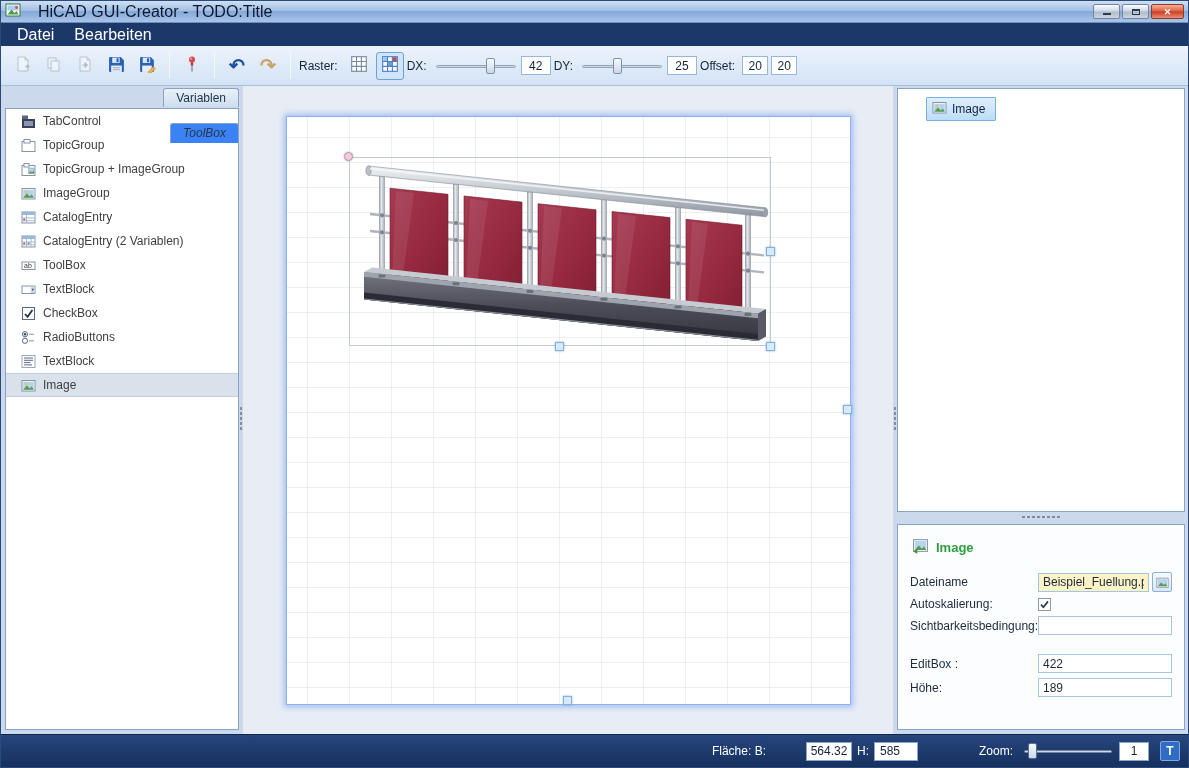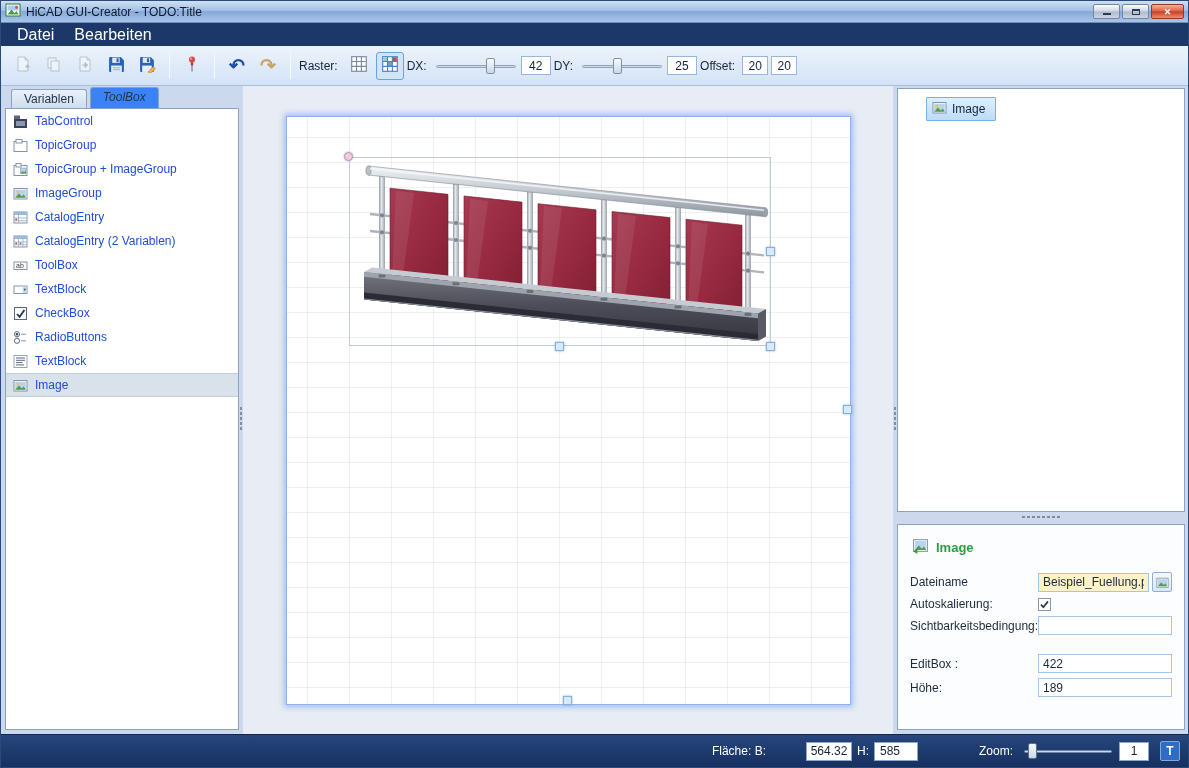--- a/index.html
+++ b/index.html
@@ -3,21 +3,21 @@
 <meta charset="utf-8">
 <style>
   * { box-sizing: border-box; }
   body { margin:0; background:#6b7787; font-family:"Liberation Sans", sans-serif; }
   .window { position:relative; width:1189px; height:768px; background:#ccd9ec; border:1px solid #2a4a7a; overflow:hidden; }
 
   
   .titlebar { position:absolute; left:0; top:0; right:0; height:22px;
     background:linear-gradient(#cfe0f4,#a3c0e6 45%,#86a9d9 50%,#a9c4e9);
     border-bottom:1px solid #6d8cba; display:flex; align-items:center; padding:0 4px; }
-  .titlebar .app-title { font-size:12px; color:#0d1a2e; margin-left:5px; flex:1; white-space:nowrap; }
+  .titlebar .app-title { font-size:16px; color:#0d1a2e; margin-left:17px; flex:1; white-space:nowrap; }
   .cap-btns { display:flex; gap:2px; }
   .cap-btn { width:27px; height:15px; border:1px solid #76869e; border-radius:2px;
     background:linear-gradient(#fbfdff,#ccd6e3 48%,#aeb9cb 52%,#ccd5e2);
     display:flex; align-items:center; justify-content:center; font-size:9px; color:#2c3a4e; }
   .cap-close { width:33px; background:linear-gradient(#f2b19b,#e25d3c 48%,#c93d20 52%,#e98f76); color:#fff; border-color:#8e3b27; font-weight:bold; }
   .min-glyph { display:block; width:8px; height:2px; background:#2c3a4e; margin-top:5px; }
   .max-glyph { display:block; width:8px; height:6px; border:1px solid #2c3a4e; border-top-width:2px; }
 
   
   .menubar { position:absolute; left:0; top:22px; right:0; height:23px; background:#1b3869; display:flex; align-items:center; padding:0 6px; }
@@ -38,26 +38,26 @@
   .slider .track { position:absolute; left:2px; right:2px; top:10px; height:3px; background:#cdd8e4; border:1px solid #93a4b6; border-radius:2px; }
   .slider .thumb { position:absolute; top:3px; width:9px; height:16px; background:linear-gradient(#f6fafd,#ccd8e6); border:1px solid #7b92aa; border-radius:2px; }
   .undo-glyph { font-size:19px; font-weight:bold; color:#1f4fa3; line-height:1; }
   .redo-glyph { font-size:19px; font-weight:bold; color:#c9a369; line-height:1; }
 
   
   .main { position:absolute; left:0; top:85px; right:0; bottom:33px; background:#ccd9ec; }
 
   
   .left-panel { position:absolute; left:4px; top:2px; bottom:4px; width:234px; }
-  .tabstrip { height:20px; display:flex; align-items:flex-end; padding-left:6px; gap:3px; }
+  .tabstrip { height:20px; display:flex; align-items:flex-end; padding-left:6px; gap:16px;flex-direction:column; }
   .tab { font-size:12px; padding:2px 12px 3px; border:1px solid #8aa2c6; border-bottom:none; border-radius:3px 3px 0 0;
     background:linear-gradient(#eaf1f9,#cfdded); color:#24374f; height:19px; }
   .tab.active { background:#3b82f6; height:21px; position:relative; z-index:2;font-style:italic; }
   .panel-box { position:absolute; left:0; right:0; top:20px; bottom:0; background:#fff; border:1px solid #8aa2c6; overflow:hidden; }
-  .tb-item { display:flex; align-items:center; gap:7px; height:24px; padding:0 6px; font-size:12px; color:#1d4ed8; }
+  .tb-item { display:flex; align-items:center; gap:7px; height:24px; padding:0 14px; font-size:12px; color:#404040; }
   .tb-item.selected { background:#d9e1ea; border-top:1px solid #c3cedb; border-bottom:1px solid #c3cedb; }
   .tb-ic { width:16px; height:16px; display:flex; align-items:center; justify-content:center; flex:none; }
 
   
   .grip-v { position:absolute; width:4px; height:26px; top:320px;
     background-image:radial-gradient(circle, #7d8ba0 1.1px, transparent 1.5px); background-size:4px 5px; background-repeat:repeat-y; }
   .grip-h { position:absolute; width:40px; height:4px;
     background-image:radial-gradient(circle, #7d8ba0 1.1px, transparent 1.5px); background-size:5px 4px; background-repeat:repeat-x; }
 
   

